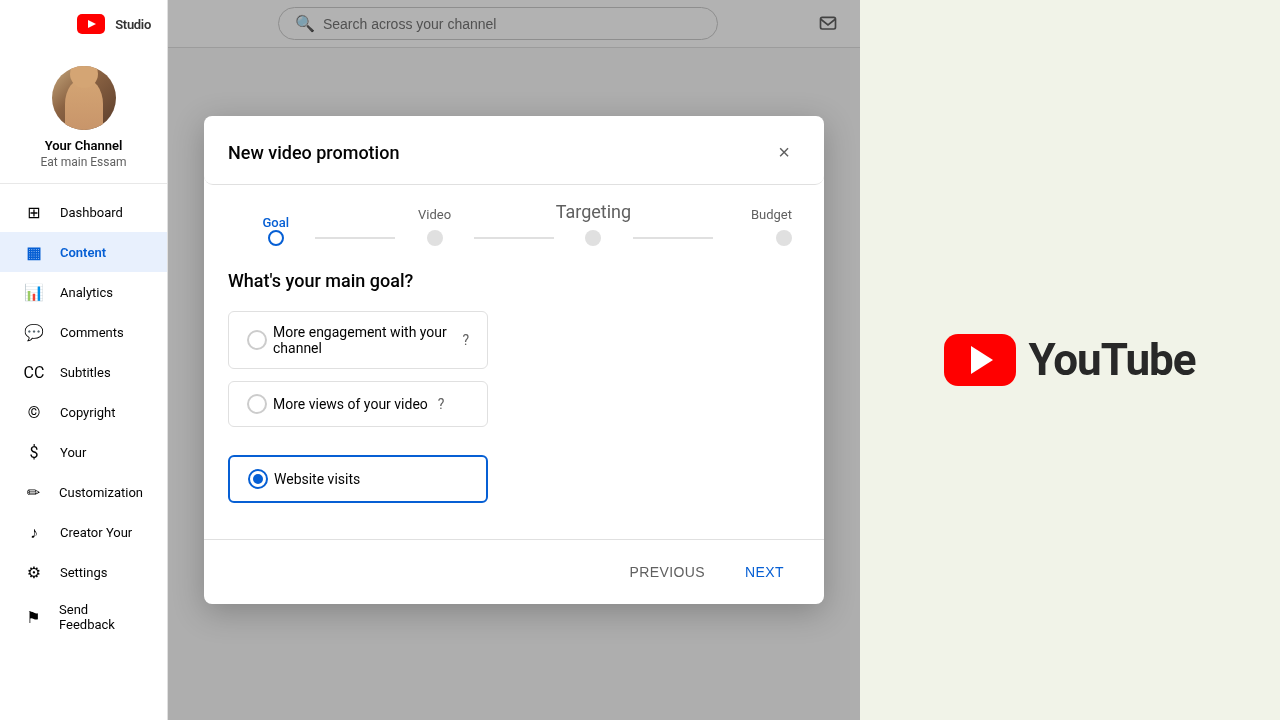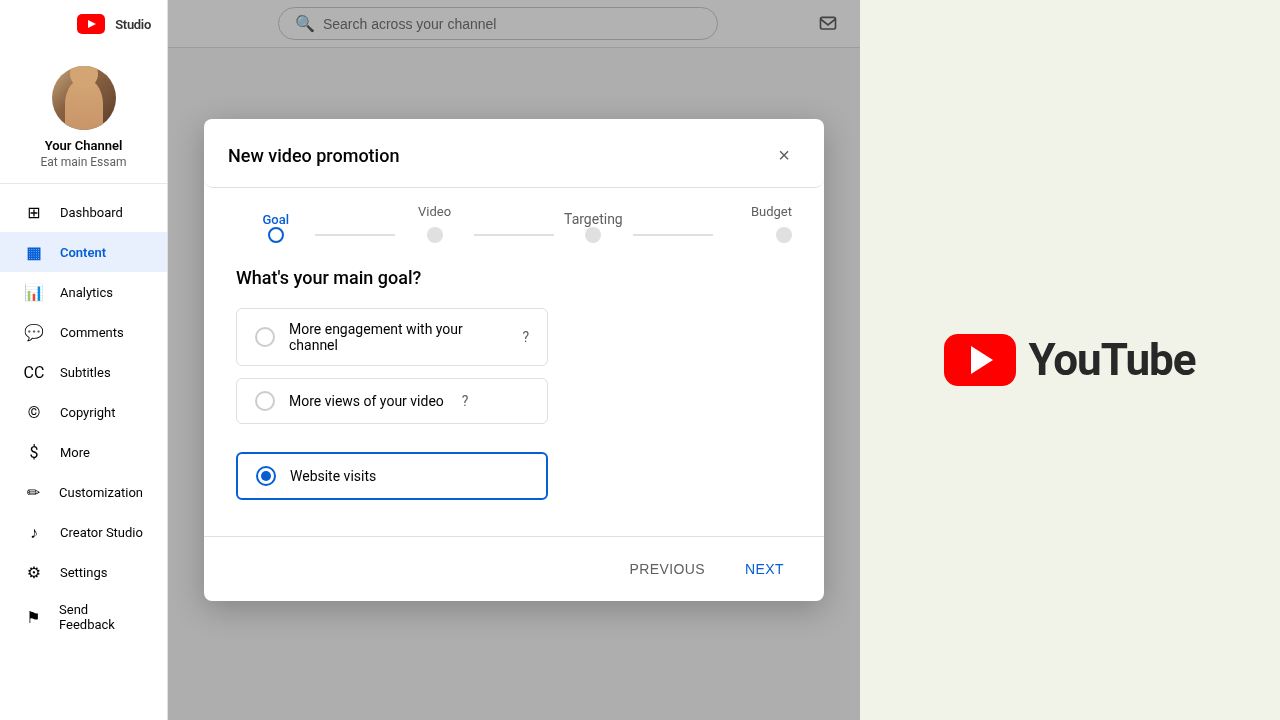--- a/index.html
+++ b/index.html
@@ -201,34 +201,34 @@
     .dialog-title { font-size: 18px; font-weight: 500; color: #030303; }
     .close-btn {
       width: 32px; height: 32px;
       border-radius: 50%;
       display: flex; align-items: center; justify-content: center;
       cursor: pointer; font-size: 20px; color: #606060;
       border: none; background: transparent;
     }
 
     
-    .dialog-body { padding: 24px 32px; }
+    .dialog-body { padding: 24px 24px; }
     .question-title { font-size: 18px; font-weight: 500; color: #030303; margin-bottom: 20px; }
 
     
     .radio-option {
       display: flex;
       align-items: center;
       padding: 12px 18px;
       margin-bottom: 12px;
       border: 1px solid #e0e0e0;
       border-radius: 6px;
       cursor: pointer;
-      gap: 14px;
-      width: 312px;
+      gap: 6px;
+      width: 260px;
     }
     .radio-option.selected {
       border: 2px solid #065fd4;
       background: #fff;
       margin-top: 28px;
     }
     .radio-input {
       width: 20px; height: 20px;
       border-radius: 50%;
       border: 2px solid #ccc;
@@ -329,31 +329,31 @@
       <span>Subtitles</span>
     </div>
 
     <div class="nav-item">
       <span class="nav-icon">©</span>
       <span>Copyright</span>
     </div>
 
     <div class="nav-item">
       <span class="nav-icon">$</span>
-      <span>More</span>
+      <span>Your</span>
     </div>
 
     <div class="nav-item">
       <span class="nav-icon">✏</span>
       <span>Customization</span>
     </div>
 
     <div class="nav-item">
       <span class="nav-icon">♪</span>
-      <span>Creator Studio</span>
+      <span>Creator Your</span>
     </div>
 
     <div class="nav-item">
       <span class="nav-icon">⚙</span>
       <span>Settings</span>
     </div>
 
     <div class="nav-item">
       <span class="nav-icon">⚑</span>
       <span>Send Feedback</span>
@@ -399,21 +399,21 @@
         </div>
         <div style="flex:1;height:2px;background:#e0e0e0;margin-bottom:7px;"></div>
 
         <div style="display:flex;flex-direction:column;align-items:center;position:relative;flex:1;">
           <span style="font-size:13px;color:#606060;margin-bottom:8px;">Video</span>
           <div style="width:16px;height:16px;border-radius:50%;background:#e0e0e0;position:relative;z-index:2;"></div>
         </div>
         <div style="flex:1;height:2px;background:#e0e0e0;margin-bottom:7px;"></div>
 
         <div style="display:flex;flex-direction:column;align-items:center;position:relative;flex:1;">
-          <span style="font-size:14px;color:#606060;margin-bottom:0;">Targeting</span>
+          <span style="font-size:18px;color:#606060;margin-bottom:8px;">Targeting</span>
           <div style="width:16px;height:16px;border-radius:50%;background:#e0e0e0;position:relative;z-index:2;"></div>
         </div>
         <div style="flex:1;height:2px;background:#e0e0e0;margin-bottom:7px;"></div>
 
         <div style="display:flex;flex-direction:column;align-items:flex-end;position:relative;flex:1;">
           <span style="font-size:13px;color:#606060;margin-bottom:8px;">Budget</span>
           <div style="width:16px;height:16px;border-radius:50%;background:#e0e0e0;position:relative;z-index:2;"></div>
         </div>
       </div>
 

